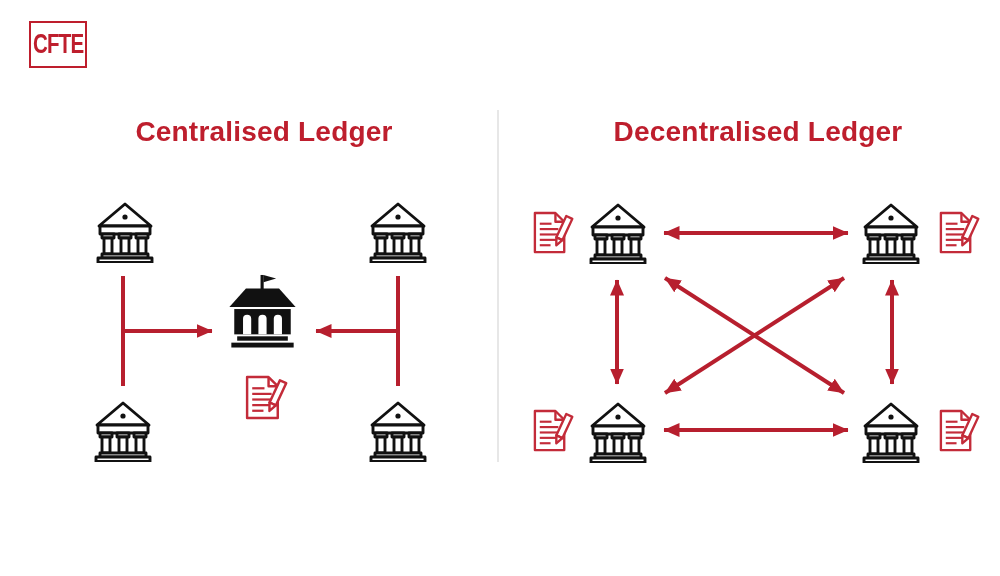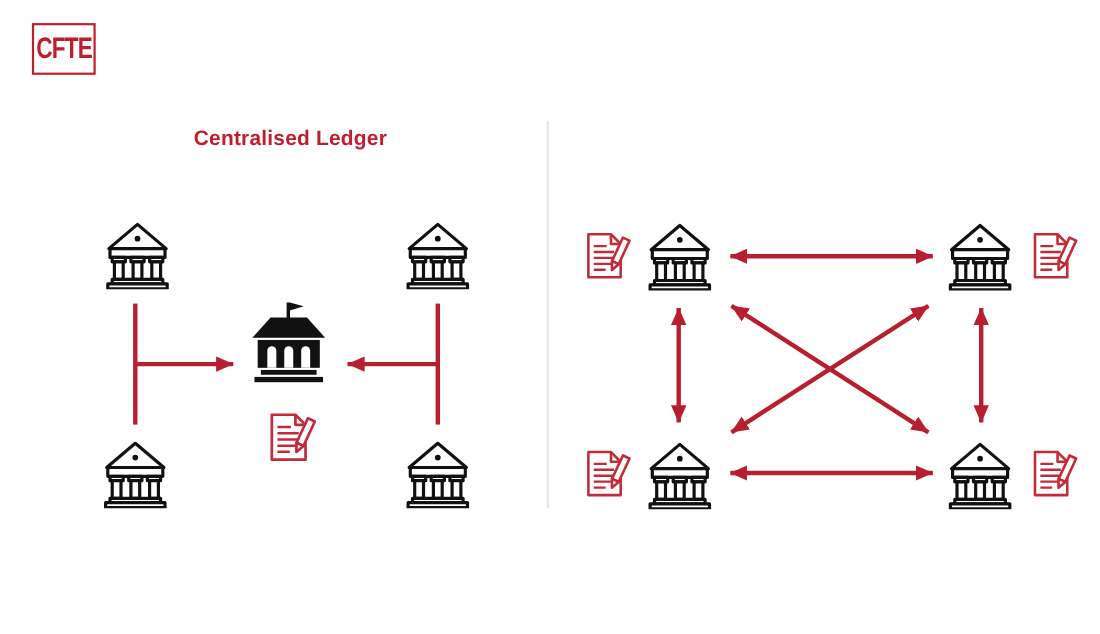--- a/index.html
+++ b/index.html
@@ -31,21 +31,21 @@
     letter-spacing:-1px;
   }
   .divider{
     position:absolute;left:497px;top:110px;width:2px;height:352px;
     background:var(--divider-gray);
   }
   .panel-title{
     position:absolute;margin:0;top:116px;width:400px;
     text-align:center;
     color:var(--brand-red);
-    font-size:19px;font-weight:bold;letter-spacing:0.2px;
+    font-size:28px;font-weight:bold;letter-spacing:0.2px;
   }
   .title-left{left:64px;}
   .title-right{left:558px;}
   svg.diagram{position:absolute;left:0;top:0;}
   
   .ink-stroke{stroke:var(--icon-black);stroke-width:2.9;fill:#fff;stroke-linejoin:round;}
   .ink-fill{fill:var(--icon-black);stroke:none;}
   .slot{fill:#fff;stroke:none;}
   .arrow{stroke:var(--arrow-red);stroke-width:4;fill:none;}
   .arrow-head{fill:var(--arrow-red);stroke:none;}
@@ -58,20 +58,21 @@
 
 <div class="stage">
 
   <div class="logo-box">
     <span class="logo-text">CFTE</span>
   </div>
 
   <div class="divider"></div>
 
   <h2 class="panel-title title-left">Centralised Ledger</h2>
+  <h2 class="panel-title title-right">Decentralised Ledger</h2>
 
   <svg class="diagram" width="1000" height="576" viewBox="0 0 1000 576">
     <defs>
       <marker id="ah" markerUnits="userSpaceOnUse" markerWidth="18" markerHeight="16" refX="15.5" refY="7" orient="auto-start-reverse">
         <path d="M0 0 L16 7 L0 14 Z" class="arrow-head"></path>
       </marker>
 
       <symbol id="bank-outline" viewBox="0 0 60 62">
         <path class="ink-stroke" d="M4 25 L30 3 L56 25 Z"></path>
         <circle class="ink-fill" cx="30" cy="16" r="2.6"></circle>

